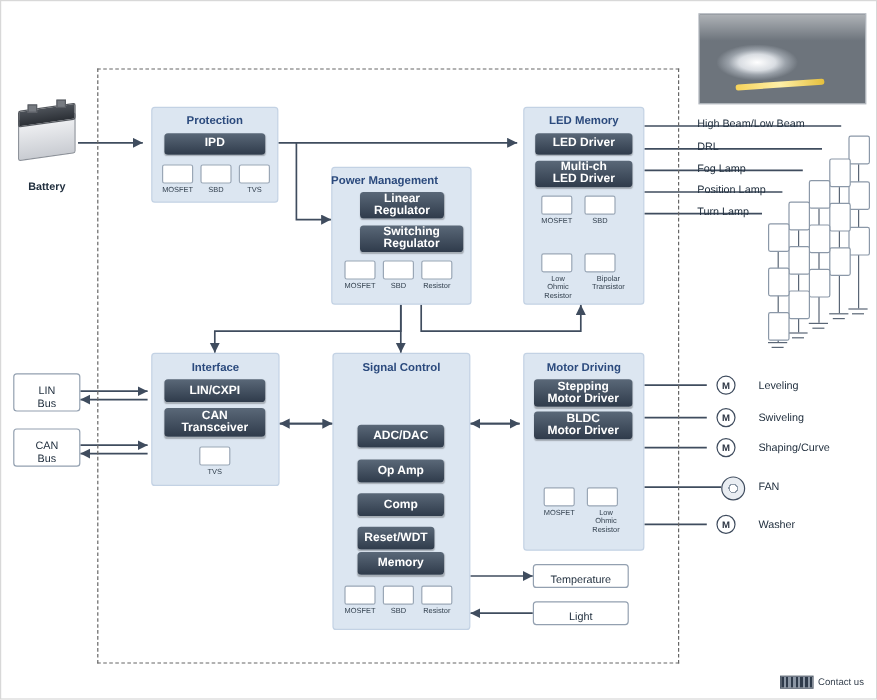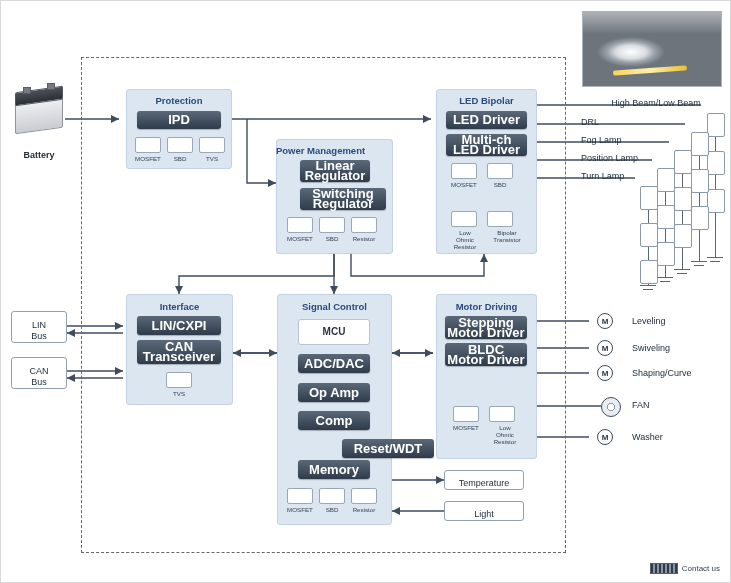--- a/index.html
+++ b/index.html
@@ -15,21 +15,21 @@
   .abs{position:absolute;box-sizing:border-box;}
   .ctr{display:flex;align-items:center;justify-content:center;text-align:center;}
 
   .dash-area{border:1px dashed #666;}
 
   .group{background:#dce6f1;border:1px solid #c3d2e4;border-radius:3px;}
   .group-title{color:#2b4a7d;font-weight:bold;font-size:9.5px;}
 
   .blk{
     background:#3d4a5c;color:#ffffff;border-radius:3px;
-    font-size:13px;font-weight:bold;line-height:10px;
+    font-size:10px;font-weight:bold;line-height:10px;
     box-shadow:0 1px 1px rgba(0,0,0,.25);
   }
   .blk.grad{background:linear-gradient(#5a6878,#2f3b4b);}
   .blk-white{
     background:#ffffff;color:#2b3442;border:1px solid #b9c4d2;border-radius:3px;
     font-size:9px;font-weight:bold;line-height:10px;
   }
 
   .comp{background:#ffffff;border:1px solid #9aa7b6;border-radius:2px;}
   .complabel{font-size:6.2px;color:#33414f;text-align:center;line-height:7px;}
@@ -164,21 +164,21 @@
   <div class="abs blk grad ctr" style="left:299px;top:187px;width:86px;height:22px;white-space:pre-line;"><span style="white-space:pre-line;">Switching
 Regulator</span></div>
   <div class="abs comp" style="left:286px;top:216px;width:26px;height:16px;"></div>
   <div class="abs comp" style="left:318px;top:216px;width:26px;height:16px;"></div>
   <div class="abs comp" style="left:350px;top:216px;width:26px;height:16px;"></div>
   <div class="abs complabel" style="left:282px;top:234px;width:34px;">MOSFET</div>
   <div class="abs complabel" style="left:315px;top:234px;width:32px;">SBD</div>
   <div class="abs complabel" style="left:344px;top:234px;width:38px;">Resistor</div>
 
   <div class="abs group" style="left:435px;top:88px;width:101px;height:165px;"></div>
-  <div class="abs group-title ctr" style="left:435px;top:93px;width:101px;height:12px;">LED Bipolar</div>
+  <div class="abs group-title ctr" style="left:435px;top:93px;width:101px;height:12px;">LED Memory</div>
   <div class="abs blk grad ctr" style="left:445px;top:110px;width:81px;height:18px;">LED Driver</div>
   <div class="abs blk grad ctr" style="left:445px;top:133px;width:81px;height:22px;">
       <span style="white-space:pre-line;">Multi-ch
 LED Driver</span>
     </div>
   <div class="abs comp" style="left:450px;top:162px;width:26px;height:16px;"></div>
   <div class="abs comp" style="left:486px;top:162px;width:26px;height:16px;"></div>
   <div class="abs complabel" style="left:446px;top:180px;width:34px;">MOSFET</div>
   <div class="abs complabel" style="left:483px;top:180px;width:32px;">SBD</div>
   <div class="abs comp" style="left:450px;top:210px;width:26px;height:16px;"></div>
@@ -194,25 +194,24 @@
   <div class="abs blk grad ctr" style="left:136px;top:315px;width:84px;height:19px;">LIN/CXPI</div>
   <div class="abs blk grad ctr" style="left:136px;top:339px;width:84px;height:24px;">
       <span style="white-space:pre-line;">CAN
 Transceiver</span>
     </div>
   <div class="abs comp" style="left:165px;top:371px;width:26px;height:16px;"></div>
   <div class="abs complabel" style="left:162px;top:389px;width:32px;">TVS</div>
 
   <div class="abs group" style="left:276px;top:293px;width:115px;height:231px;"></div>
   <div class="abs group-title ctr" style="left:276px;top:299px;width:115px;height:12px;">Signal Control</div>
-  <div class="abs blk-white ctr" style="left:297px;top:318px;width:72px;height:26px;font-size:10px;">MCU</div>
   <div class="abs blk grad ctr" style="left:297px;top:353px;width:72px;height:19px;">ADC/DAC</div>
   <div class="abs blk grad ctr" style="left:297px;top:382px;width:72px;height:19px;">Op Amp</div>
   <div class="abs blk grad ctr" style="left:297px;top:410px;width:72px;height:19px;">Comp</div>
-  <div class="abs blk grad ctr" style="left:297px;top:438px;width:92px;height:19px;margin-left:44px;">Reset/WDT</div>
+  <div class="abs blk grad ctr" style="left:297px;top:438px;width:64px;height:19px;">Reset/WDT</div>
   <div class="abs blk grad ctr" style="left:297px;top:459px;width:72px;height:19px;">Memory</div>
   <div class="abs comp" style="left:286px;top:487px;width:26px;height:16px;"></div>
   <div class="abs comp" style="left:318px;top:487px;width:26px;height:16px;"></div>
   <div class="abs comp" style="left:350px;top:487px;width:26px;height:16px;"></div>
   <div class="abs complabel" style="left:282px;top:505px;width:34px;">MOSFET</div>
   <div class="abs complabel" style="left:315px;top:505px;width:32px;">SBD</div>
   <div class="abs complabel" style="left:344px;top:505px;width:38px;">Resistor</div>
 
   <div class="abs group" style="left:435px;top:293px;width:101px;height:165px;"></div>
   <div class="abs group-title ctr" style="left:435px;top:299px;width:101px;height:12px;">Motor Driving</div>
@@ -232,21 +231,21 @@
 Resistor</div>
 
   <div class="abs bus-box ctr" style="left:10px;top:310px;width:56px;height:32px;white-space:pre-line;"><span style="white-space:pre-line;">LIN
 Bus</span></div>
   <div class="abs bus-box ctr" style="left:10px;top:356px;width:56px;height:32px;white-space:pre-line;"><span style="white-space:pre-line;">CAN
 Bus</span></div>
 
   <div class="abs bus-box ctr" style="left:443px;top:469px;width:80px;height:20px;">Temperature</div>
   <div class="abs bus-box ctr" style="left:443px;top:500px;width:80px;height:20px;">Light</div>
 
-  <div class="abs txtlabel" style="left:580px;top:97px;width:150px;text-align:center;">High Beam/Low Beam</div>
+  <div class="abs txtlabel" style="left:580px;top:97px;width:150px;">High Beam/Low Beam</div>
   <div class="abs txtlabel" style="left:580px;top:116px;width:150px;">DRL</div>
   <div class="abs txtlabel" style="left:580px;top:134px;width:150px;">Fog Lamp</div>
   <div class="abs txtlabel" style="left:580px;top:152px;width:150px;">Position Lamp</div>
   <div class="abs txtlabel" style="left:580px;top:170px;width:150px;">Turn Lamp</div>
 
   <div>
     <div class="abs lamp" style="left:706px;top:112px;width:18px;height:24px;"></div>
     <div class="abs pin" style="left:714px;top:136px;width:1.4px;height:120px;"></div>
     <div class="abs lamp" style="left:706px;top:150px;width:18px;height:24px;"></div>
     <div class="abs lamp" style="left:706px;top:188px;width:18px;height:24px;"></div>

